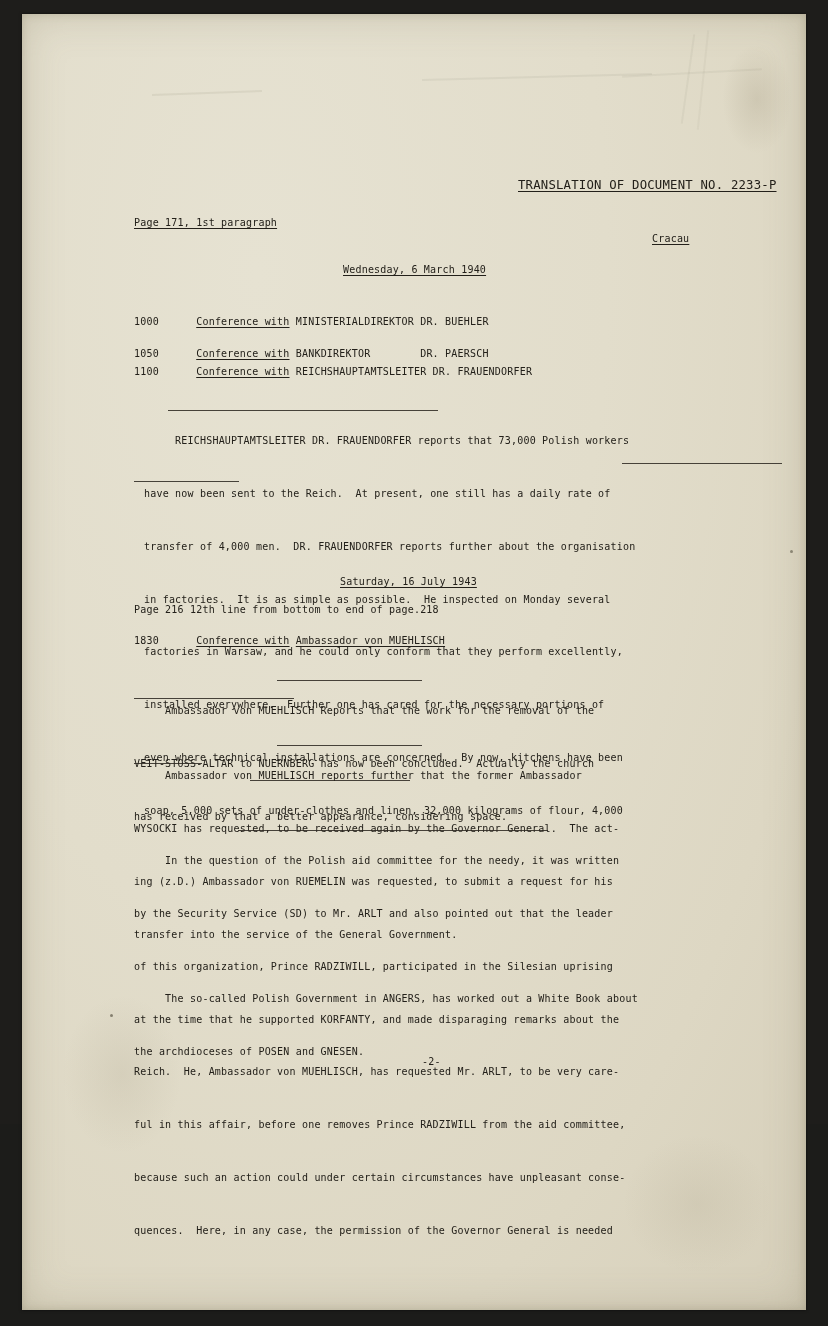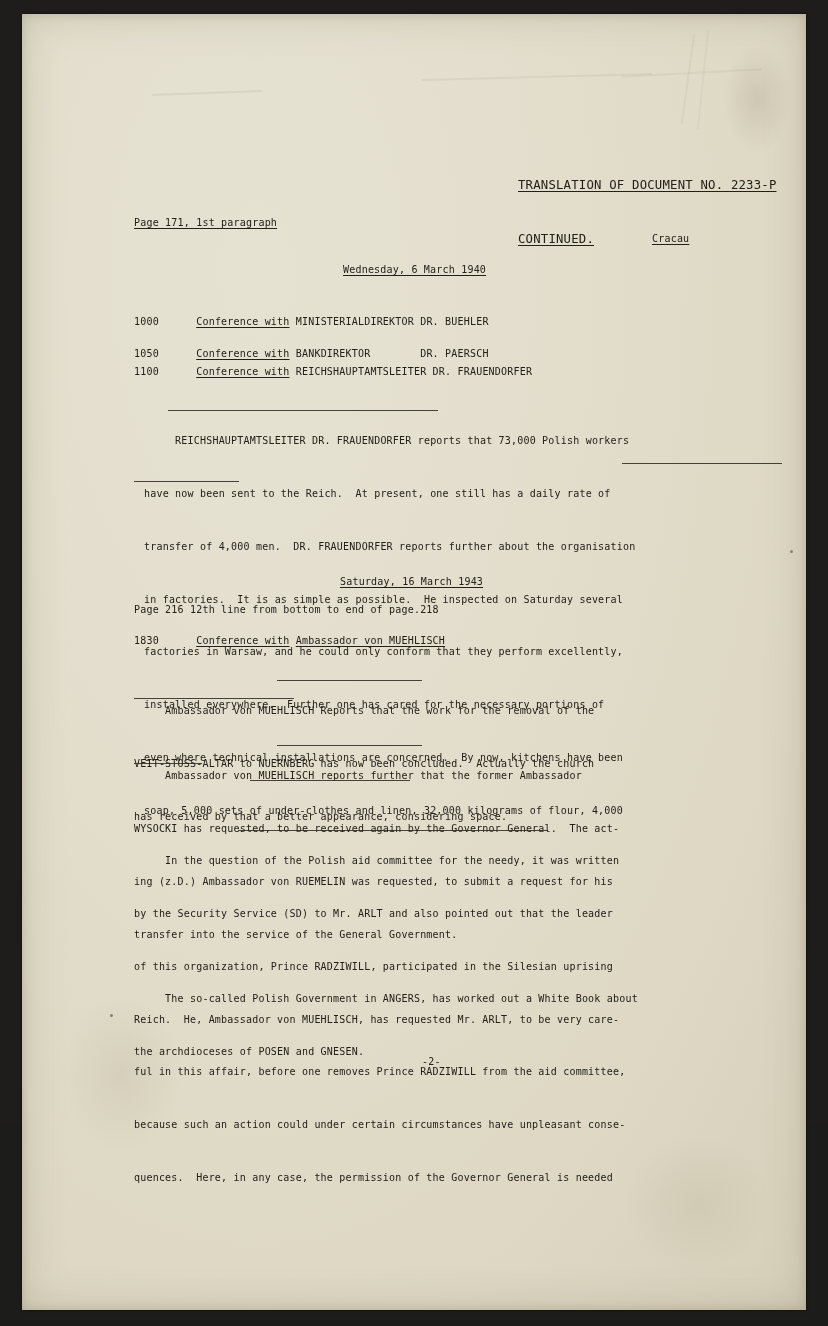--- a/index.html
+++ b/index.html
@@ -100,49 +100,48 @@
     <div class="blotch" style="left:768px;top:536px;width:3px;height:3px;background:rgba(60,55,40,.5);"></div>
 
     <div class="smudge" style="left:130px;top:78px;width:110px;height:2px;opacity:.35;transform:rotate(-2deg);"></div>
     <div class="smudge" style="left:400px;top:62px;width:230px;height:2px;opacity:.3;transform:rotate(-1.5deg);"></div>
     <div class="smudge" style="left:600px;top:58px;width:140px;height:2px;opacity:.25;transform:rotate(-3deg);"></div>
     <div class="smudge" style="left:665px;top:20px;width:2px;height:90px;opacity:.25;transform:rotate(8deg);"></div>
     <div class="smudge" style="left:680px;top:16px;width:2px;height:100px;opacity:.2;transform:rotate(6deg);"></div>
 
     <div class="doc-text" id="header-block">
       <span class="ln u">TRANSLATION OF DOCUMENT NO. 2233-P</span>
-      <span class="ln u">CONTINUED.</span>
     </div>
 
     <div class="doc-text u" id="page-ref-line">Page 171, 1st paragraph</div>
     <div class="doc-text u" id="cracau-line">Cracau</div>
     <div class="doc-text u" id="date-line-1">Wednesday, 6 March 1940</div>
 
     <div class="doc-text" id="sched-1000"><span>1000</span><span>      </span><span class="u">Conference with</span><span> </span><span>MINISTERIALDIREKTOR DR. BUEHLER</span></div>
 
     <div class="doc-text" id="sched-1050"><span>1050</span><span>      </span><span class="u">Conference with</span><span> </span><span>BANKDIREKTOR        DR. PAERSCH</span></div>
 
     <div class="doc-text" id="sched-1100"><span>1100</span><span>      </span><span class="u">Conference with</span><span> </span><span>REICHSHAUPTAMTSLEITER DR. FRAUENDORFER</span></div>
 
     <div class="doc-text" id="para-1">
       <span class="ln">     REICHSHAUPTAMTSLEITER DR. FRAUENDORFER reports that 73,000 Polish workers</span>
       <span class="ln">have now been sent to the Reich.  At present, one still has a daily rate of</span>
       <span class="ln">transfer of 4,000 men.  DR. FRAUENDORFER reports further about the organisation</span>
-      <span class="ln">in factories.  It is as simple as possible.  He inspected on Saturday several</span>
+      <span class="ln">in factories.  It is as simple as possible.  He inspected on Monday several</span>
       <span class="ln">factories in Warsaw, and he could only conform that they perform excellently,</span>
       <span class="ln">installed everywhere.  Further one has cared for the necessary portions of</span>
       <span class="ln">even where technical installations are concerned.  By now, kitchens have been</span>
       <span class="ln">soap, 5,000 sets of under-clothes and linen, 32,000 kilograms of flour, 4,000</span>
     </div>
 
     <div class="smudge" style="left:146px;top:396px;width:270px;height:1px;background:#2a261f;opacity:.85;"></div>
     <div class="smudge" style="left:600px;top:449px;width:160px;height:1px;background:#2a261f;opacity:.85;"></div>
     <div class="smudge" style="left:112px;top:467px;width:105px;height:1px;background:#2a261f;opacity:.85;"></div>
 
-    <div class="doc-text u" id="date-line-2">Saturday, 16 March 1943</div>
+    <div class="doc-text u" id="date-line-2">Saturday, 16 July 1943</div>
     <div class="doc-text" id="page-ref-2">Page 216 12th line from bottom to end of page.218</div>
 
     <div class="doc-text" id="sched-1830"><span>1830</span><span>      </span><span class="u">Conference with</span><span> </span><span class="u">Ambassador von MUEHLISCH</span></div>
 
     <div class="doc-text" id="para-2">
       <span class="ln">     Ambassador von MUEHLISCH Reports that the work for the removal of the</span>
       <span class="ln">VEIT-STOSS-ALTAR to NUERNBERG has now been concluded.  Actually the church</span>
       <span class="ln">has received by that a better appearance, considering space.</span>
     </div>
     <div class="smudge" style="left:255px;top:666px;width:145px;height:1px;background:#2a261f;opacity:.85;"></div>
@@ -155,20 +154,21 @@
       <span class="ln">transfer into the service of the General Government.</span>
     </div>
     <div class="smudge" style="left:255px;top:731px;width:145px;height:1px;background:#2a261f;opacity:.85;"></div>
     <div class="smudge" style="left:112px;top:749px;width:68px;height:1px;background:#2a261f;opacity:.85;"></div>
     <div class="smudge" style="left:228px;top:766px;width:160px;height:1px;background:#2a261f;opacity:.85;"></div>
 
     <div class="doc-text" id="para-4">
       <span class="ln">     In the question of the Polish aid committee for the needy, it was written</span>
       <span class="ln">by the Security Service (SD) to Mr. ARLT and also pointed out that the leader</span>
       <span class="ln">of this organization, Prince RADZIWILL, participated in the Silesian uprising</span>
+      <span class="ln">at the time that he supported KORFANTY, and made disparaging remarks about the</span>
       <span class="ln">Reich.  He, Ambassador von MUEHLISCH, has requested Mr. ARLT, to be very care-</span>
       <span class="ln">ful in this affair, before one removes Prince RADZIWILL from the aid committee,</span>
       <span class="ln">because such an action could under certain circumstances have unpleasant conse-</span>
       <span class="ln">quences.  Here, in any case, the permission of the Governor General is needed</span>
     </div>
     <div class="smudge" style="left:216px;top:816px;width:310px;height:1px;background:#2a261f;opacity:.85;"></div>
 
     <div class="doc-text" id="para-5">
       <span class="ln">     The so-called Polish Government in ANGERS, has worked out a White Book about</span>
       <span class="ln">the archdioceses of POSEN and GNESEN.</span>

